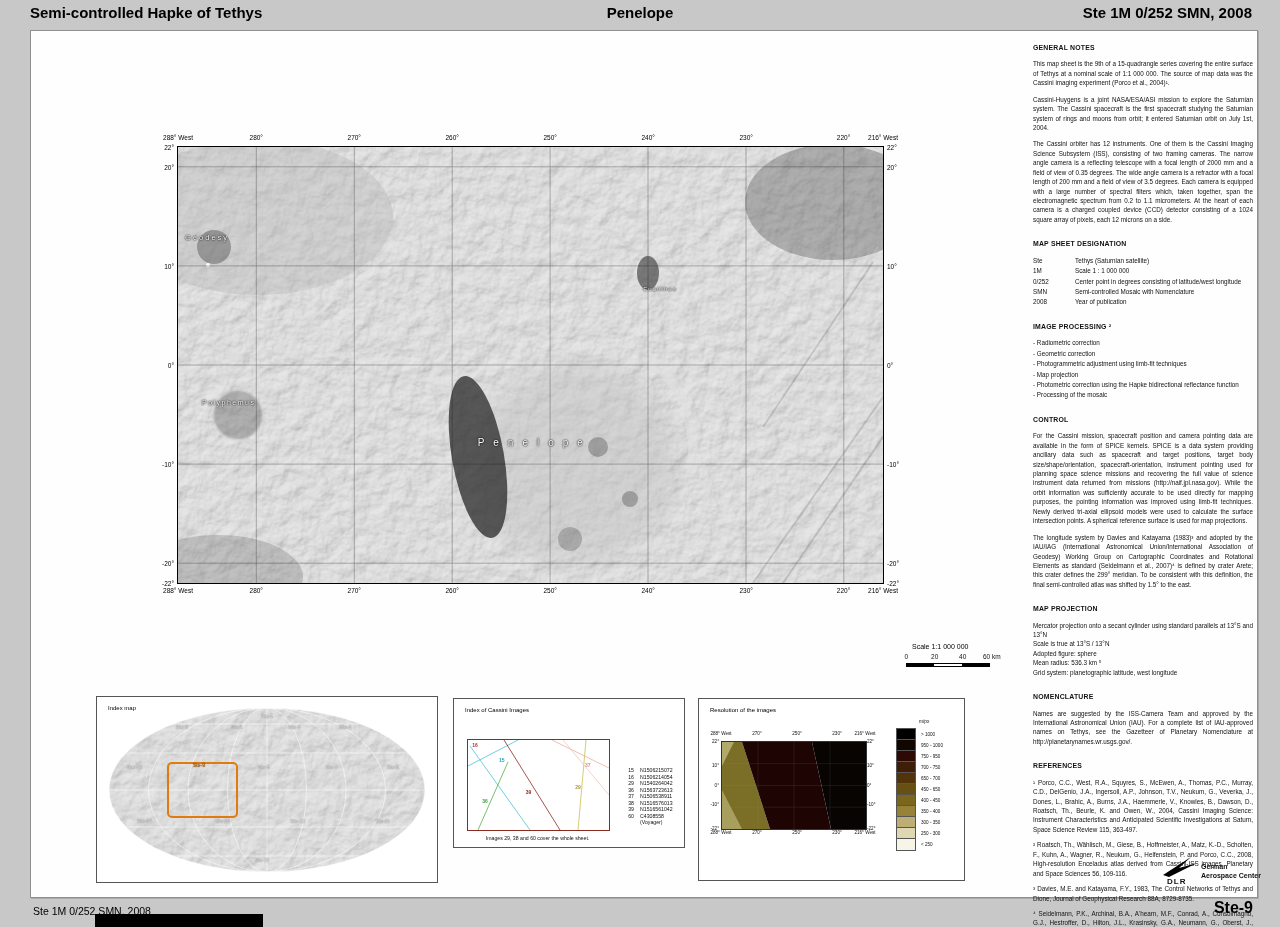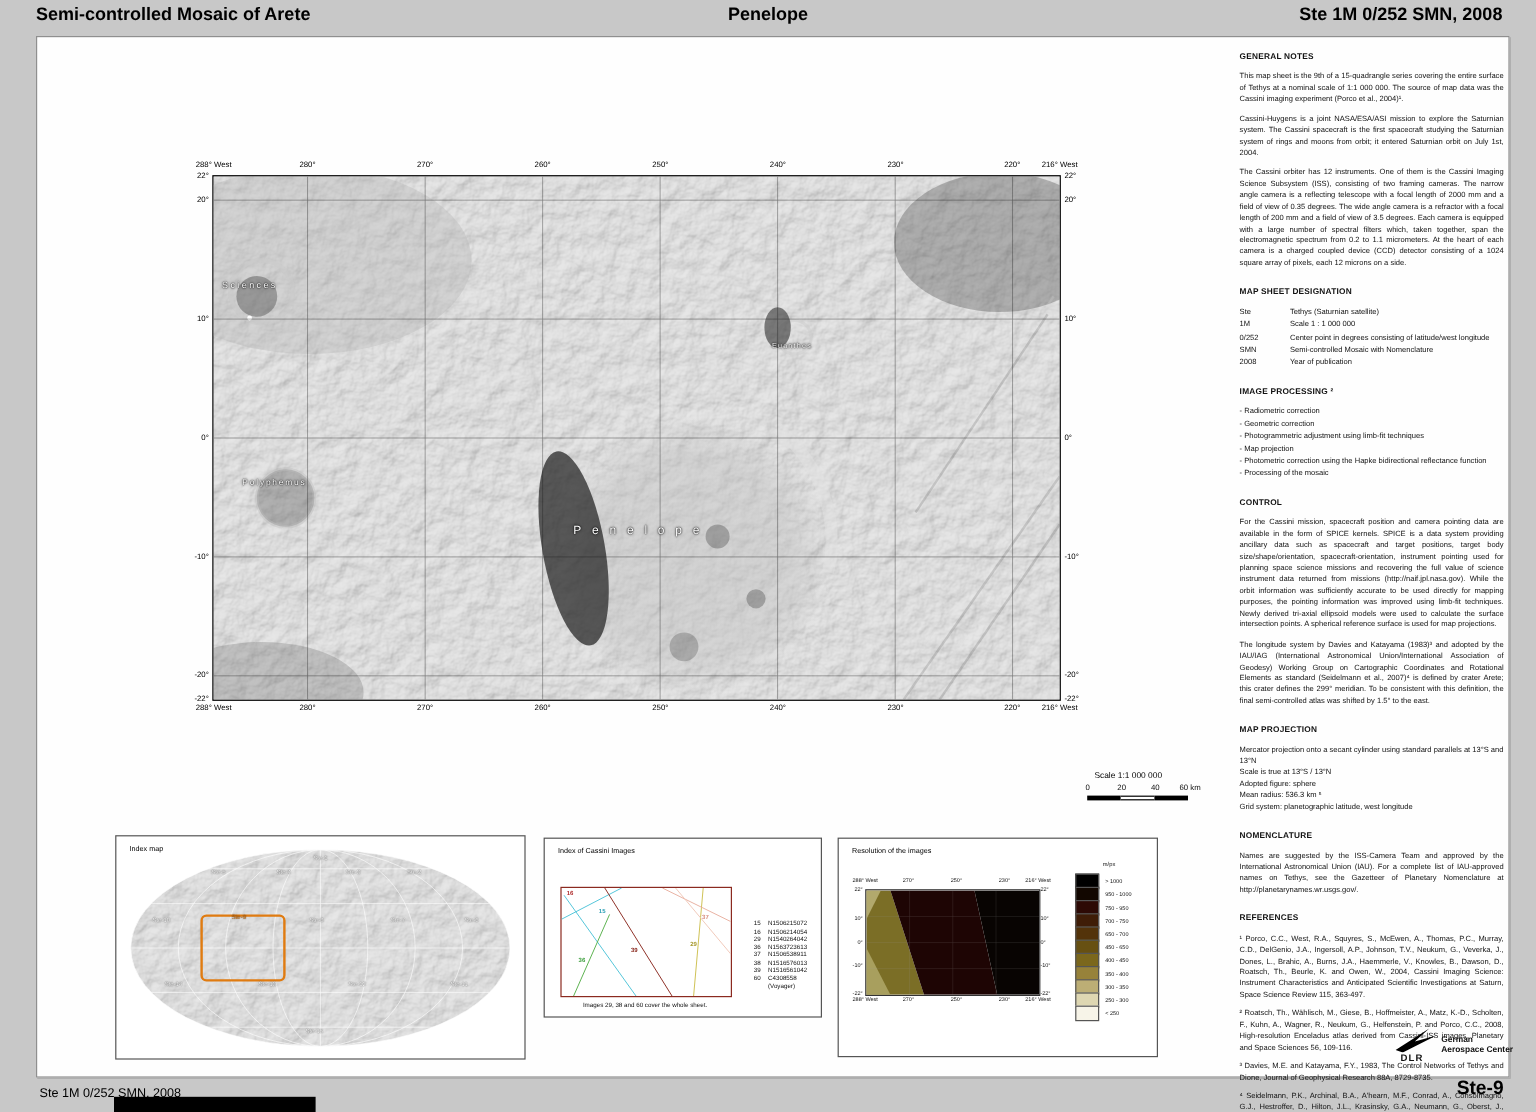--- a/index.html
+++ b/index.html
@@ -94,21 +94,21 @@
   .dlr{position:absolute;left:1108px;top:822px;width:150px;height:44px;}
   .dlr .bird{position:absolute;left:22px;top:2px;}
   .dlr .abbr{position:absolute;left:28px;top:24px;font-size:8px;font-weight:bold;letter-spacing:1px;}
   .dlr .org{position:absolute;left:62px;top:10px;font-size:7px;font-weight:bold;line-height:1.25;}
 </style>
 </head>
 <body>
 
 <div class="stage">
 
-  <div class="hdr left">Semi-controlled Mosaic of Arete</div>
+  <div class="hdr left">Semi-controlled Hapke of Tethys</div>
   <div class="hdr center">Penelope</div>
   <div class="hdr right">Ste 1M 0/252 SMN, 2008</div>
 
   <div class="sheet">
 
     <div class="map-frame">
       <svg viewBox="0 0 705 436" width="705" height="436" preserveAspectRatio="none">
         <defs>
           <filter id="moon" x="0%" y="0%" width="100%" height="100%">
             <feTurbulence type="fractalNoise" baseFrequency="0.06" numOctaves="4" seed="11"></feTurbulence>
@@ -222,21 +222,21 @@
           <span style="top: 4.5%;">20°</span>
           <span style="top: 27.3%;">10°</span>
           <span style="top: 50%;">0°</span>
           <span style="top: 72.7%;">-10°</span>
           <span style="top: 95.5%;">-20°</span>
           <span style="top: 100%;">-22°</span>
         </div>
 
       <div>
 
-      <span class="feature" style="left: 1%; top: 19.8%; letter-spacing: 2px; font-size: 7.5px;">Sciences</span>
+      <span class="feature" style="left: 1%; top: 19.8%; letter-spacing: 2px; font-size: 7.5px;">Geodesy</span>
           <span class="feature" style="left: 66%; top: 31.8%; letter-spacing: 1px; font-size: 6px;">Euanthes</span>
           <span class="feature" style="left: 3.4%; top: 57.8%; letter-spacing: 1.5px; font-size: 7px;">Polyphemus</span>
           <span class="feature" style="left: 42.5%; top: 66.5%; letter-spacing: 9px; font-size: 10px;">Penelope</span>
         </div>
     </div>
 
     <div class="scalebar">
       <div class="sb-title">Scale 1:1 000 000</div>
       <div class="sb-ticks">
 

